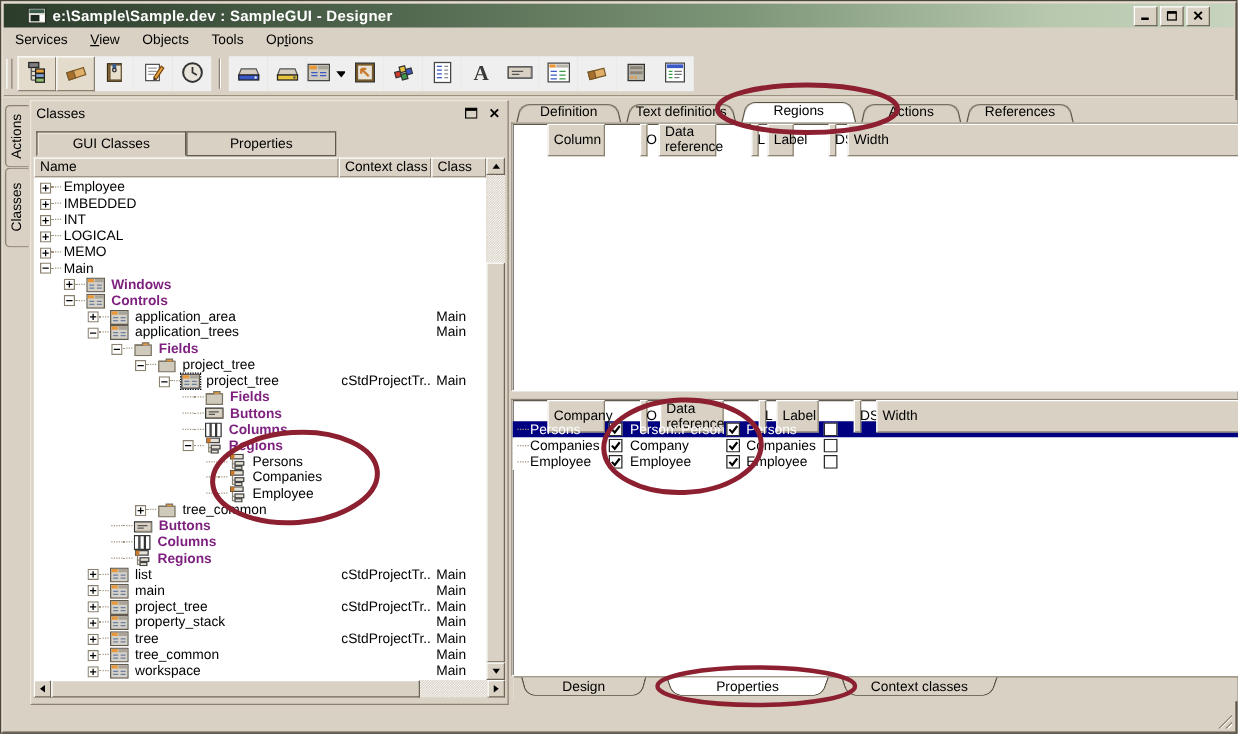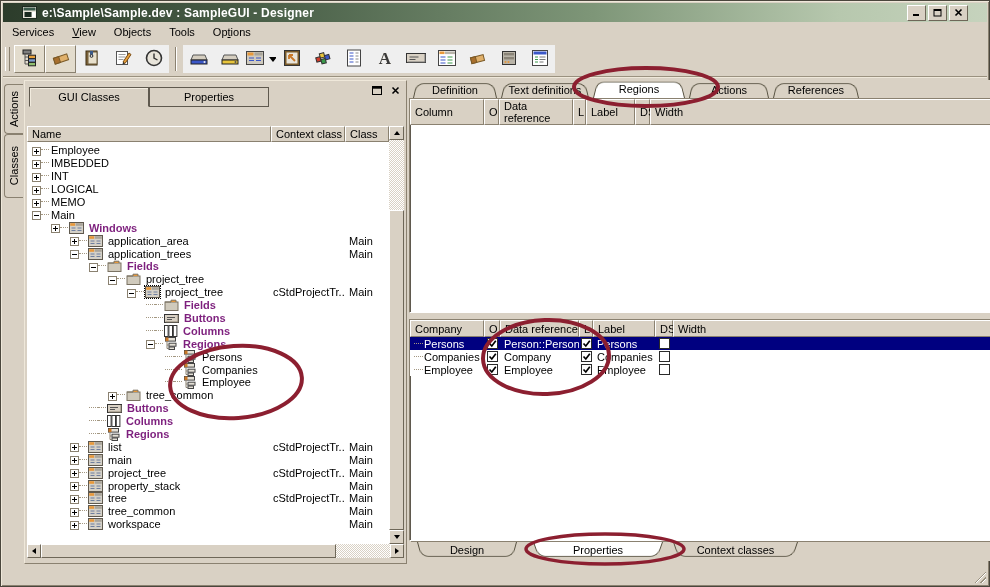--- a/index.html
+++ b/index.html
@@ -32,21 +32,21 @@
   .dockstrip{position:absolute;left:2px;top:80px;width:21px;bottom:24px;}
   .vtab{position:absolute;left:2px;width:18px;background:#d9d1c4;border:1px solid #8a8170;border-right:none;
     border-radius:4px 0 0 4px;display:flex;align-items:center;justify-content:center;}
   .vtab span{writing-mode:vertical-rl;transform:rotate(180deg);font-size:11px;}
   
   .panel{position:absolute;background:#d9d1c4;}
   .left-panel{left:24px;top:80px;width:381px;height:482px;border:1px solid;border-color:#efe8da #8a8170 #8a8170 #efe8da;}
   .lp-header{position:absolute;left:2px;top:2px;right:2px;height:15px;display:flex;align-items:center;padding:0 2px;}
   .lp-hbtns{margin-left:auto;display:flex;gap:4px;align-items:center;}
   .lp-hbtn{width:14px;height:12px;display:flex;align-items:center;justify-content:center;}
-  .lp-tabs{position:absolute;left:4px;top:6px;height:20px;display:flex;}
+  .lp-tabs{position:absolute;left:4px;top:24px;height:20px;display:flex;}
   .sq-tab{width:118px;border:1px solid #5f594e;border-bottom:1px solid #5f594e;display:flex;align-items:center;justify-content:center;background:#d9d1c4;}
   .sq-tab.active{border-bottom-color:#d9d1c4;box-shadow:inset 1px 1px 0 #f2ecdf;}
   .colhead{position:absolute;left:2px;top:45px;height:16px;display:flex;}
   .hcell{background:#d9d1c4;border:1px solid;border-color:#fff #8a8170 #8a8170 #fff;display:flex;align-items:center;padding-left:4px;box-sizing:border-box;}
   
   .treebody{position:absolute;left:2px;top:61px;width:362px;height:402px;background:#fff;overflow:hidden;padding-top:2px;box-sizing:border-box;}
   .trow{display:flex;align-items:center;height:12.9px;position:relative;white-space:nowrap;}
   .expbox{width:9px;height:9px;flex:none;}
   .stub{width:8px;height:1px;border-top:1px dotted #a39781;flex:none;}
   .ticon{flex:none;display:flex;align-items:center;margin:0 3px 0 1px;}
@@ -77,21 +77,21 @@
   .ttab>span{position:relative;}
   .btab{position:relative;height:16px;margin:0 2px;display:flex;align-items:center;justify-content:center;}
   .btab::before{content:"";position:absolute;inset:0;background:#d9d1c4;border:1px solid #55503f;border-top:none;
     border-radius:0 0 8px 8px;transform:perspective(7px) rotateX(-2.2deg);transform-origin:top center;}
   .btab.active::before{background:#fff;}
   .btab>span{position:relative;}
   .btabrow{position:absolute;left:2px;right:2px;top:461px;height:19px;display:flex;align-items:flex-start;border-top:1px solid #8a8170;box-shadow:0 -1px 0 #fff;}
   .dtable{position:absolute;left:0;right:0;background:#fff;border:1px solid;border-color:#8a8170 #fff #fff #8a8170;
     box-shadow:inset 1px 1px 0 #5f594e;box-sizing:border-box;overflow:hidden;}
   .dthead{display:grid;height:17px;}
-  .dthead .hcell{font-size:11px;}
+  .dthead .hcell{font-size:11px;margin-left:28px;}
   .dtrow{display:grid;height:13px;align-items:center;background:#fff;}
   .dtrow.sel{background:#000080;color:#fff;}
   .cellpad{padding-left:4px;overflow:hidden;white-space:nowrap;display:flex;align-items:center;}
   .wcell{text-align:right;padding-right:4px;}
   .ckbx{width:11px;height:11px;background:#fff;border:1px solid #2a2a2a;display:flex;align-items:center;justify-content:center;box-sizing:border-box;}
   .rstub{width:9px;border-top:1px dotted #a39781;margin-right:1px;flex:none;}
   
   .overlay{position:absolute;left:0;top:0;pointer-events:none;}
   
   .grip{position:absolute;right:4px;bottom:4px;width:13px;height:13px;
@@ -393,20 +393,37 @@
           <svg width="15" height="12">
             <rect x="0.5" y="0.5" width="14" height="11" fill="#d5d1c7" stroke="#5f594e"></rect>
             <rect x="1.2" y="1.2" width="5" height="2.6" fill="#e8983a"></rect>
             <rect x="6.8" y="1.2" width="7" height="2.6" fill="#a8a49a"></rect>
             <path d="M2.5 6 h4 M2.5 8.5 h4 M8.5 6 h4 M8.5 8.5 h4" stroke="#6f7f9f"></path>
           </svg>
         </span>
         <span class="tlabel bold">Windows</span>
       </div>
       <div class="trow">
+        <span style="width: 24px; flex: 0 0 auto;"></span>
+        <span class="expbox"><svg width="9" height="9">
+            <rect x="0.5" y="0.5" width="8" height="8" fill="#fff" stroke="#8a8170"></rect>
+            <line x1="2" y1="4.5" x2="7" y2="4.5" stroke="#000"></line>
+          </svg></span>
+        <span class="stub"></span>
+        <span class="ticon">
+          <svg width="15" height="12">
+            <rect x="0.5" y="0.5" width="14" height="11" fill="#d5d1c7" stroke="#5f594e"></rect>
+            <rect x="1.2" y="1.2" width="5" height="2.6" fill="#e8983a"></rect>
+            <rect x="6.8" y="1.2" width="7" height="2.6" fill="#a8a49a"></rect>
+            <path d="M2.5 6 h4 M2.5 8.5 h4 M8.5 6 h4 M8.5 8.5 h4" stroke="#6f7f9f"></path>
+          </svg>
+        </span>
+        <span class="tlabel bold">Controls</span>
+      </div>
+      <div class="trow">
         <span style="width: 43px; flex: 0 0 auto;"></span>
         <span class="expbox"><svg width="9" height="9">
             <rect x="0.5" y="0.5" width="8" height="8" fill="#fff" stroke="#8a8170"></rect>
             <line x1="2" y1="4.5" x2="7" y2="4.5" stroke="#000"></line>
             <line x1="4.5" y1="2" x2="4.5" y2="7" stroke="#000"></line>
           </svg></span>
         <span class="stub"></span>
         <span class="ticon">
           <svg width="15" height="12">
             <rect x="0.5" y="0.5" width="14" height="11" fill="#d5d1c7" stroke="#5f594e"></rect>

